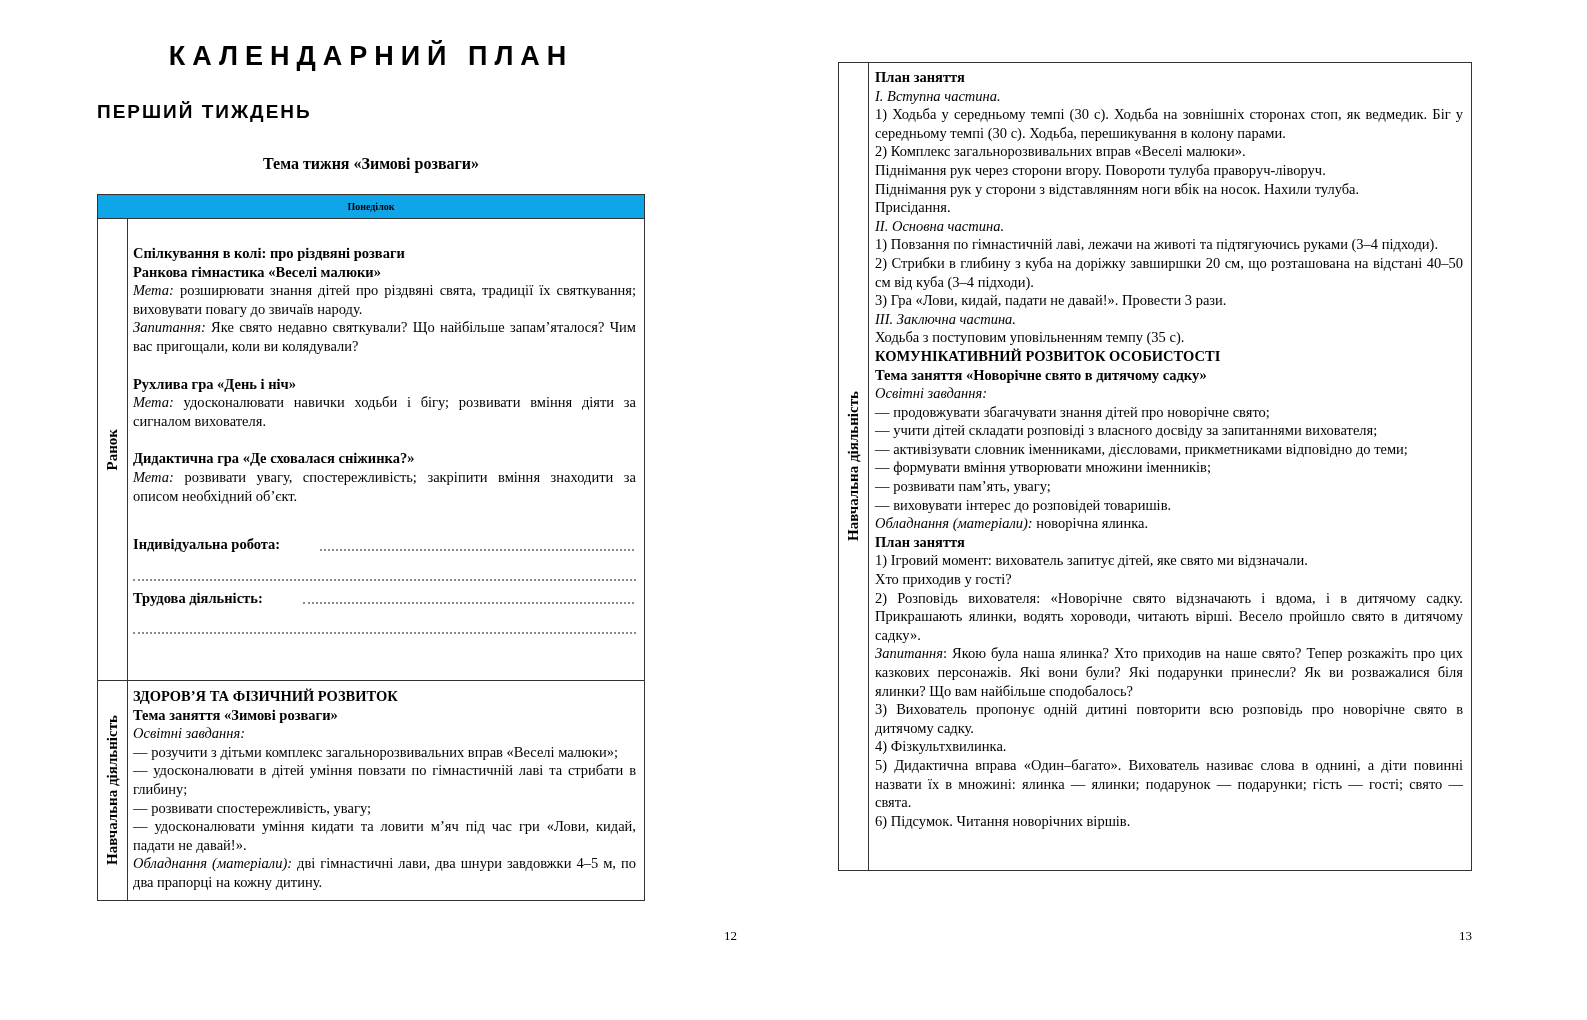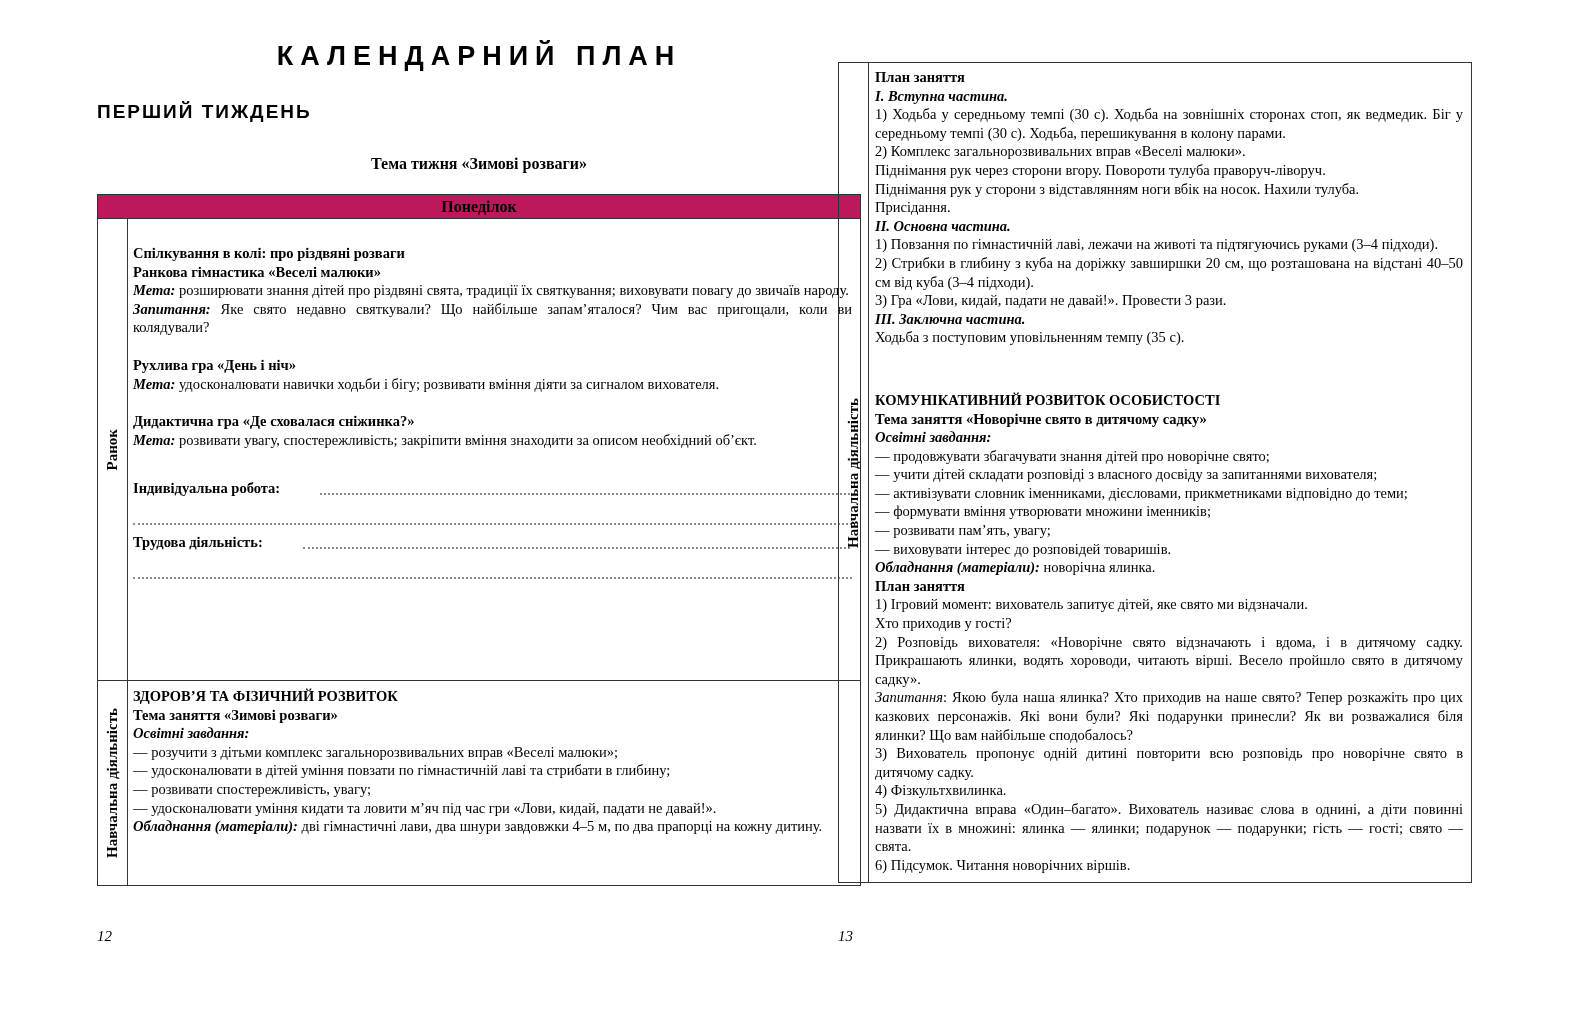--- a/index.html
+++ b/index.html
@@ -3,35 +3,35 @@
 <meta charset="utf-8">
 <style>
   html,body{margin:0;padding:0;}
   body{
     width:1587px;height:1020px;background:#ffffff;color:#000;
     font-family:"Liberation Serif", serif;position:relative;overflow:hidden;
   }
   .canvas{position:absolute;inset:0;}
 
   
-  .left-page{position:absolute;left:97px;top:40px;width:764px;}
+  .left-page{position:absolute;left:97px;top:40px;width:548px;}
   .doc-title{
     text-align:center;font-family:"Liberation Sans",sans-serif;font-weight:bold;
     font-size:27px;letter-spacing:7px;line-height:32px;
   }
   .doc-subtitle{
     text-align:left;font-family:"Liberation Sans",sans-serif;font-weight:bold;
     font-size:19px;letter-spacing:2px;margin-top:28px;line-height:24px;
   }
   .week-theme{text-align:center;font-weight:bold;font-size:16px;margin-top:30px;line-height:20px;}
 
   .plan-table{margin-top:20px;border:1px solid #333;}
   .plan-header{
-    background:#be185d;border-bottom:1px solid #333;text-align:center;
-    font-weight:bold;font-size:16px;padding:3px 0;line-height:17px;
+    background:#0ea5e9;border-bottom:1px solid #333;text-align:center;
+    font-weight:bold;font-size:10px;padding:3px 0;line-height:17px;
   }
   .plan-row{display:grid;grid-template-columns:30px 1fr;}
   .plan-row + .plan-row{border-top:1px solid #333;}
   .row1{min-height:461px;}
   .row2{min-height:204px;}
   .row-label{
     border-right:1px solid #333;display:flex;align-items:center;justify-content:center;
     font-weight:bold;font-size:15px;
   }
   .row-label span{writing-mode:vertical-rl;transform:rotate(180deg);white-space:nowrap;}
@@ -40,32 +40,32 @@
   
   .right-page{
     position:absolute;left:838px;top:62px;width:634px;min-height:809px;
     border:1px solid #333;display:grid;grid-template-columns:30px 1fr;box-sizing:border-box;
   }
   .right-content{padding:5px 8px 8px 6px;}
 
   
   .para{margin:0;font-size:14.5px;line-height:18.6px;text-align:justify;}
   .para .b{font-weight:bold;}
-  .para .bi{font-weight:bold;font-style:italic;}
+  .para .bi{font-weight:normal;font-style:italic;}
   .para .i{font-style:italic;}
   .gap-sm{margin-top:8px;}
   .gap-md{margin-top:19px;}
   .gap-lg{margin-top:30px;}
-  .gap-xl{margin-top:44px;}
+  .gap-xl{}
   .with-leader{display:flex;text-align:left;gap:36px;}
   .with-leader .leader{flex:1 1 auto;border-bottom:2px dotted #8a8a8a;margin:0 2px 3px 4px;}
   .dotline{border-bottom:2px dotted #8a8a8a;height:17px;margin-bottom:6px;}
 
   
-  .page-num{position:absolute;top:928px;font-size:15px;text-align:left;font-style:italic;}
+  .page-num{position:absolute;top:928px;font-size:13px;text-align:right;}
   .page-num-left{left:97px;width:640px;}
   .page-num-right{left:838px;width:634px;}
 </style>
 </head>
 <body>
 
 <div class="canvas">
 
   <div class="left-page">
     <div class="doc-title">КАЛЕНДАРНИЙ ПЛАН</div>

